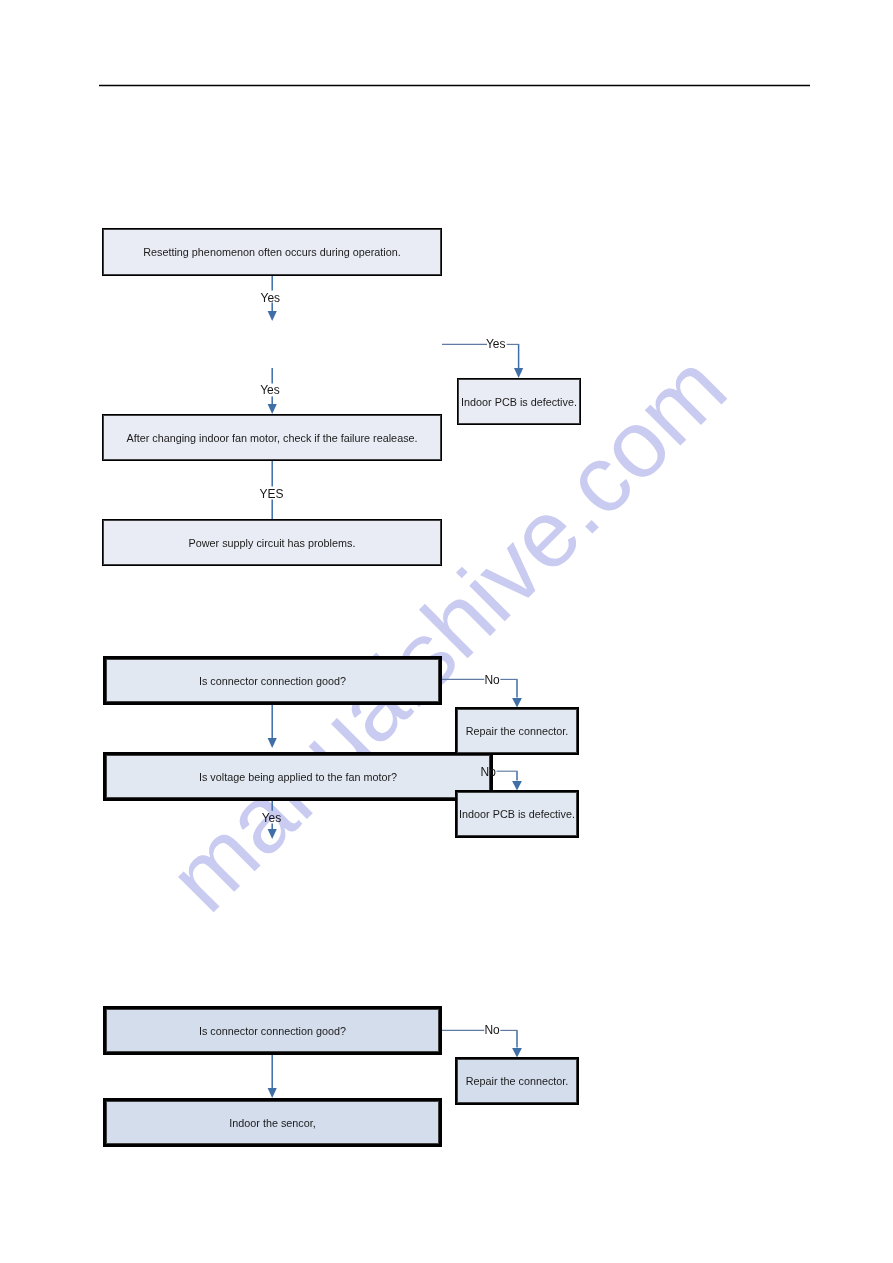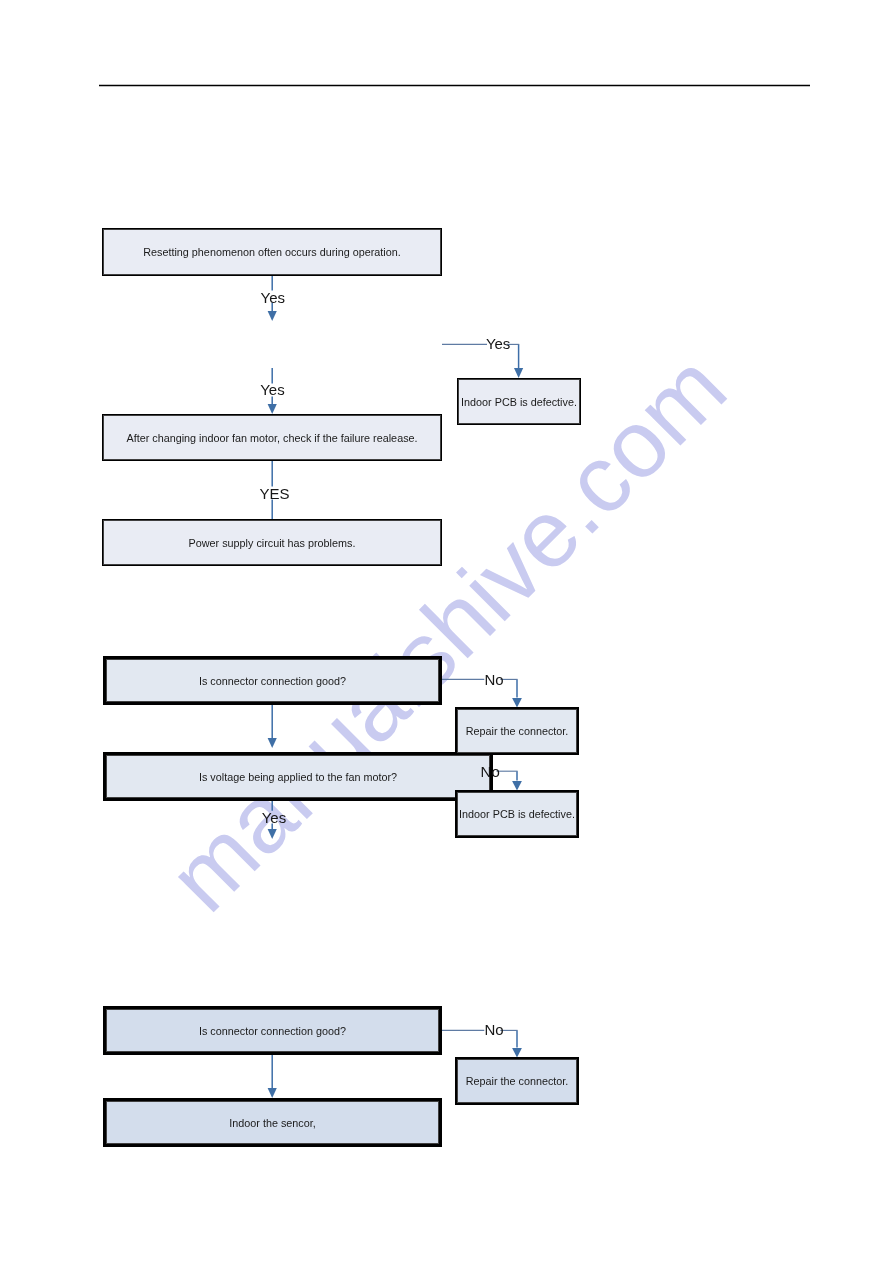--- a/index.html
+++ b/index.html
@@ -14,21 +14,21 @@
   .box > .fill{position:absolute;left:1.2px;top:1.2px;right:1.2px;bottom:1.2px;
        display:flex;align-items:center;justify-content:center;}
   .f1 > .fill{background:#e9ecf4;}
   .f2 > .fill{background:#e2e8f1;}
   .f3 > .fill{background:#d3ddec;}
   .b2{border-width:2.4px;}
   .b2 > .fill{left:0.9px;top:0.9px;right:0.9px;bottom:0.9px;}
   .b25{border-width:3px;text-align:center;}
   .b25 > .fill{left:0.9px;top:0.9px;right:0.9px;bottom:0.9px;}
 
-  .lbl{position:absolute;color:#161616;font-size:15px;line-height:12px;white-space:nowrap;}
+  .lbl{position:absolute;color:#161616;font-size:12px;line-height:12px;white-space:nowrap;}
 
   svg.conn{position:absolute;left:0;top:0;width:893px;height:1263px;overflow:visible;pointer-events:none;}
 
   .wm{position:absolute;white-space:nowrap;pointer-events:none;user-select:none;}
 </style>
 </head>
 <body>
 
 <div id="page">
 

